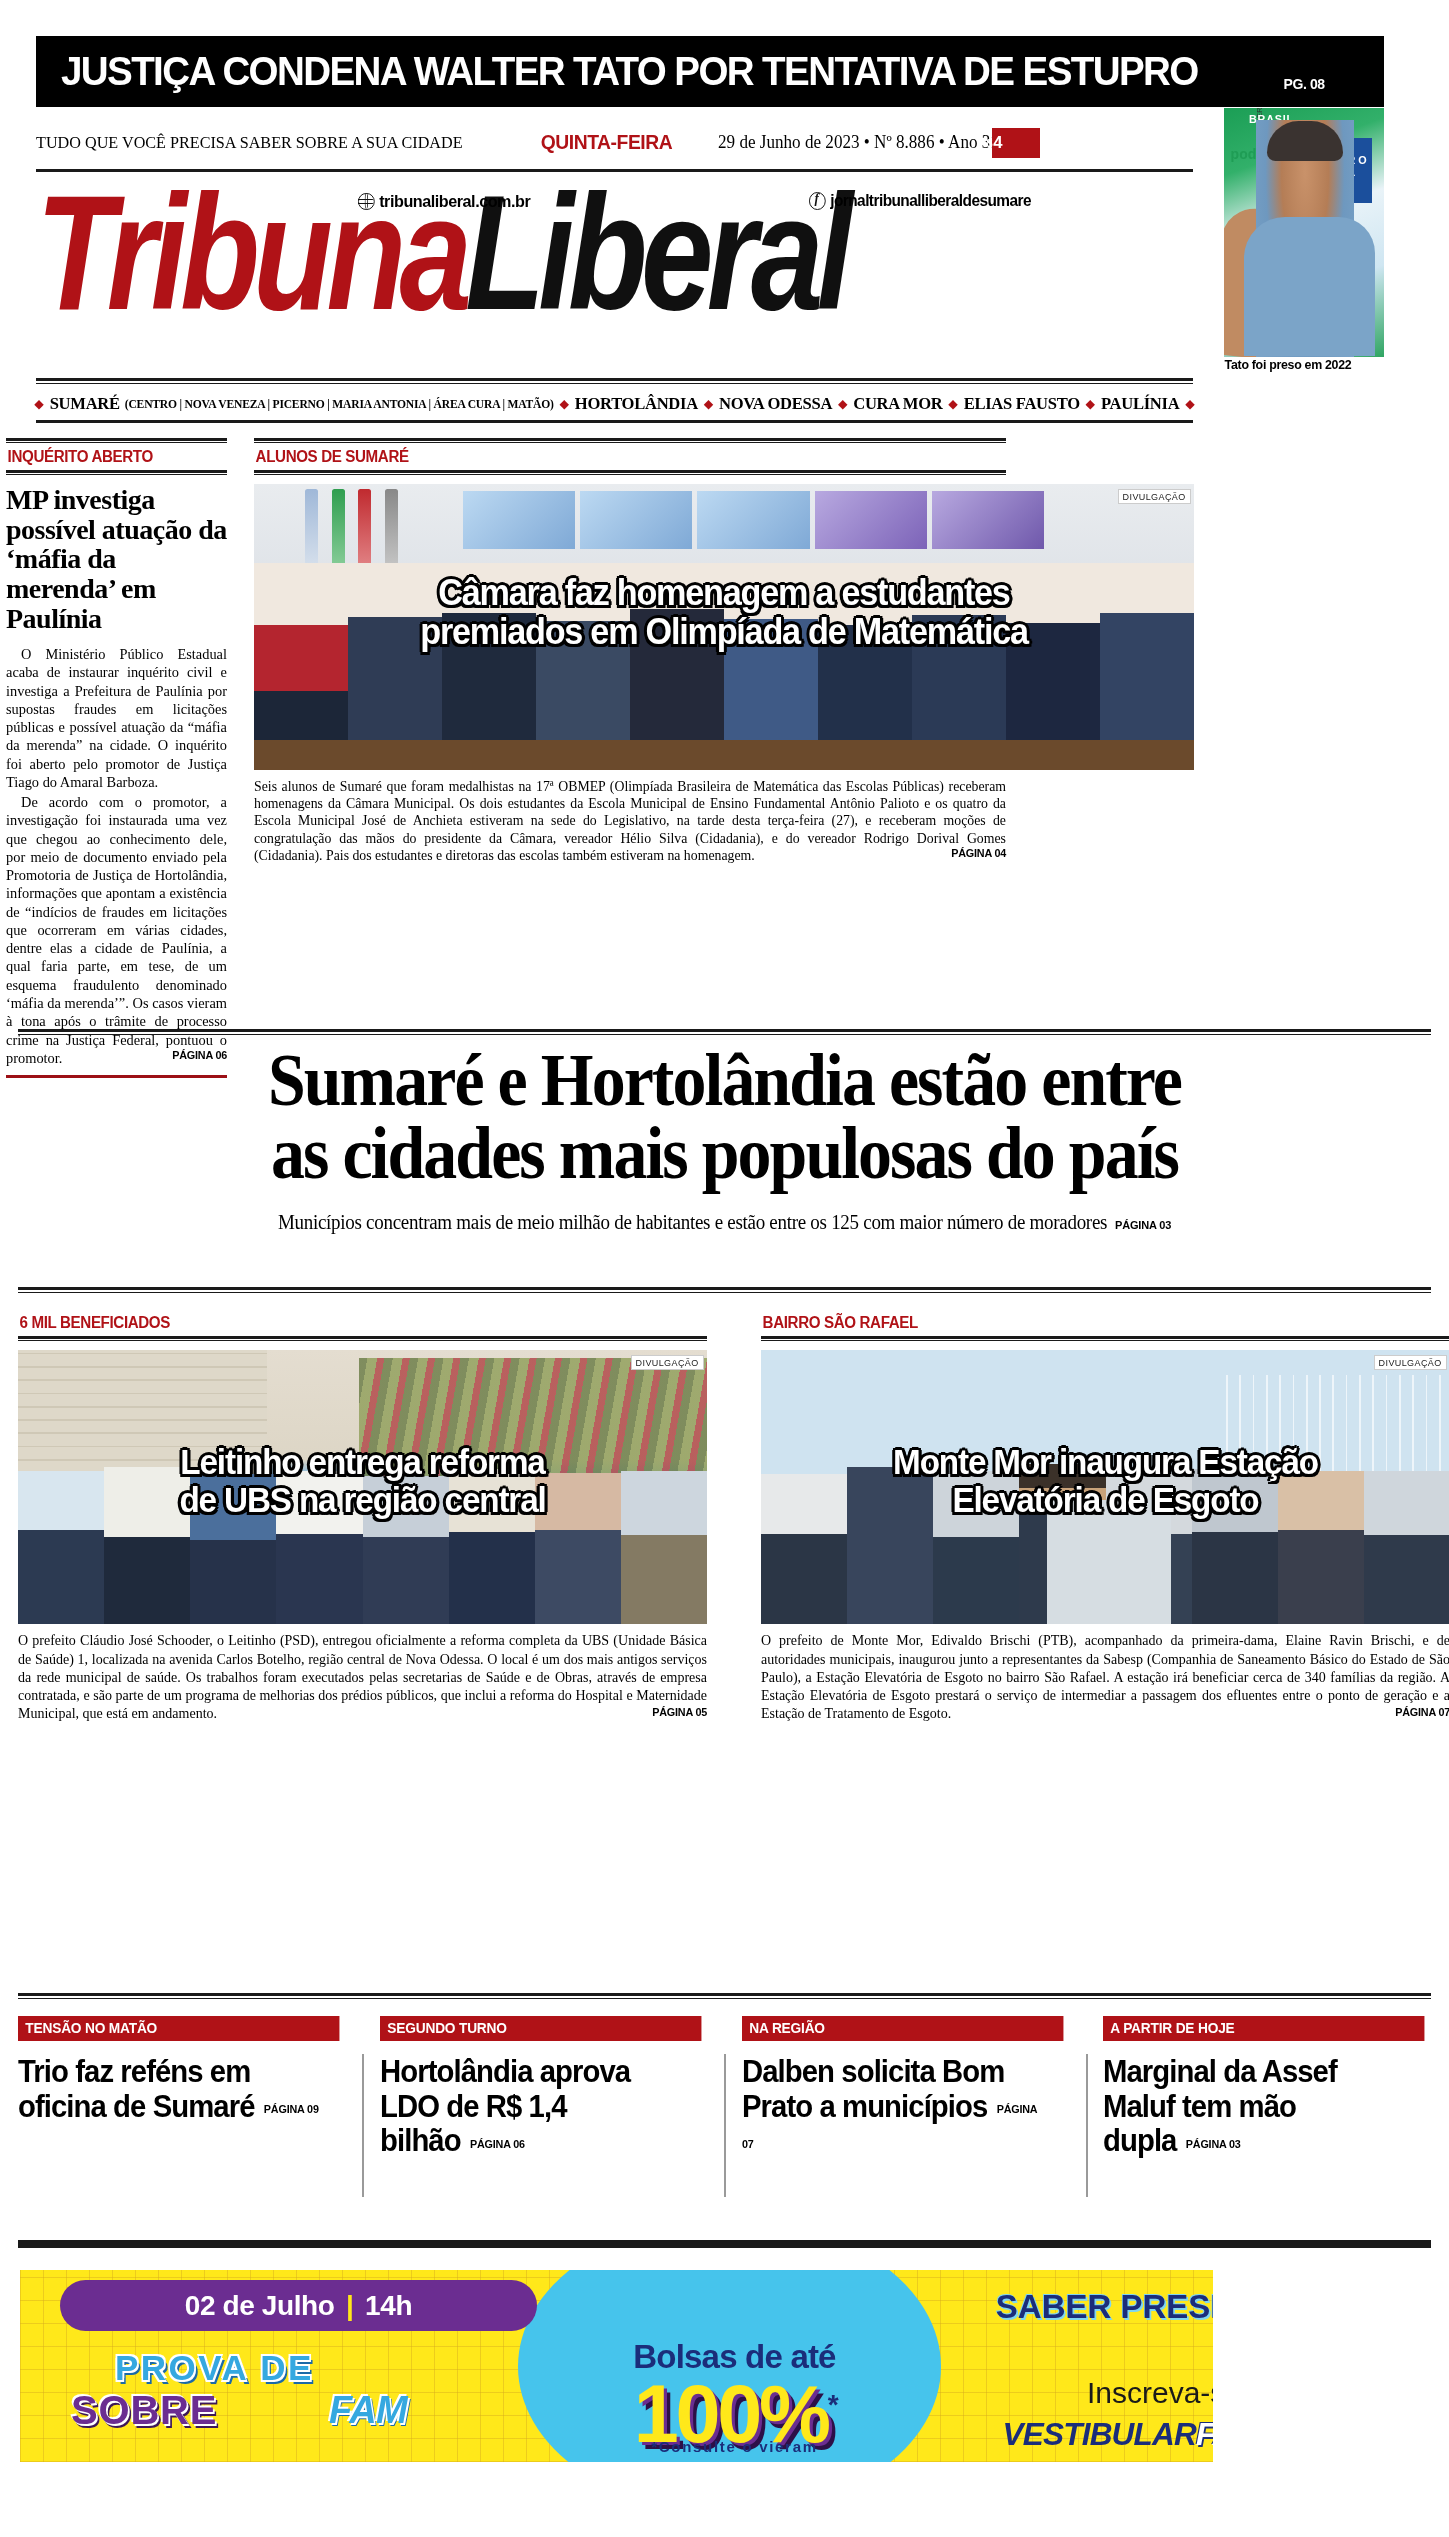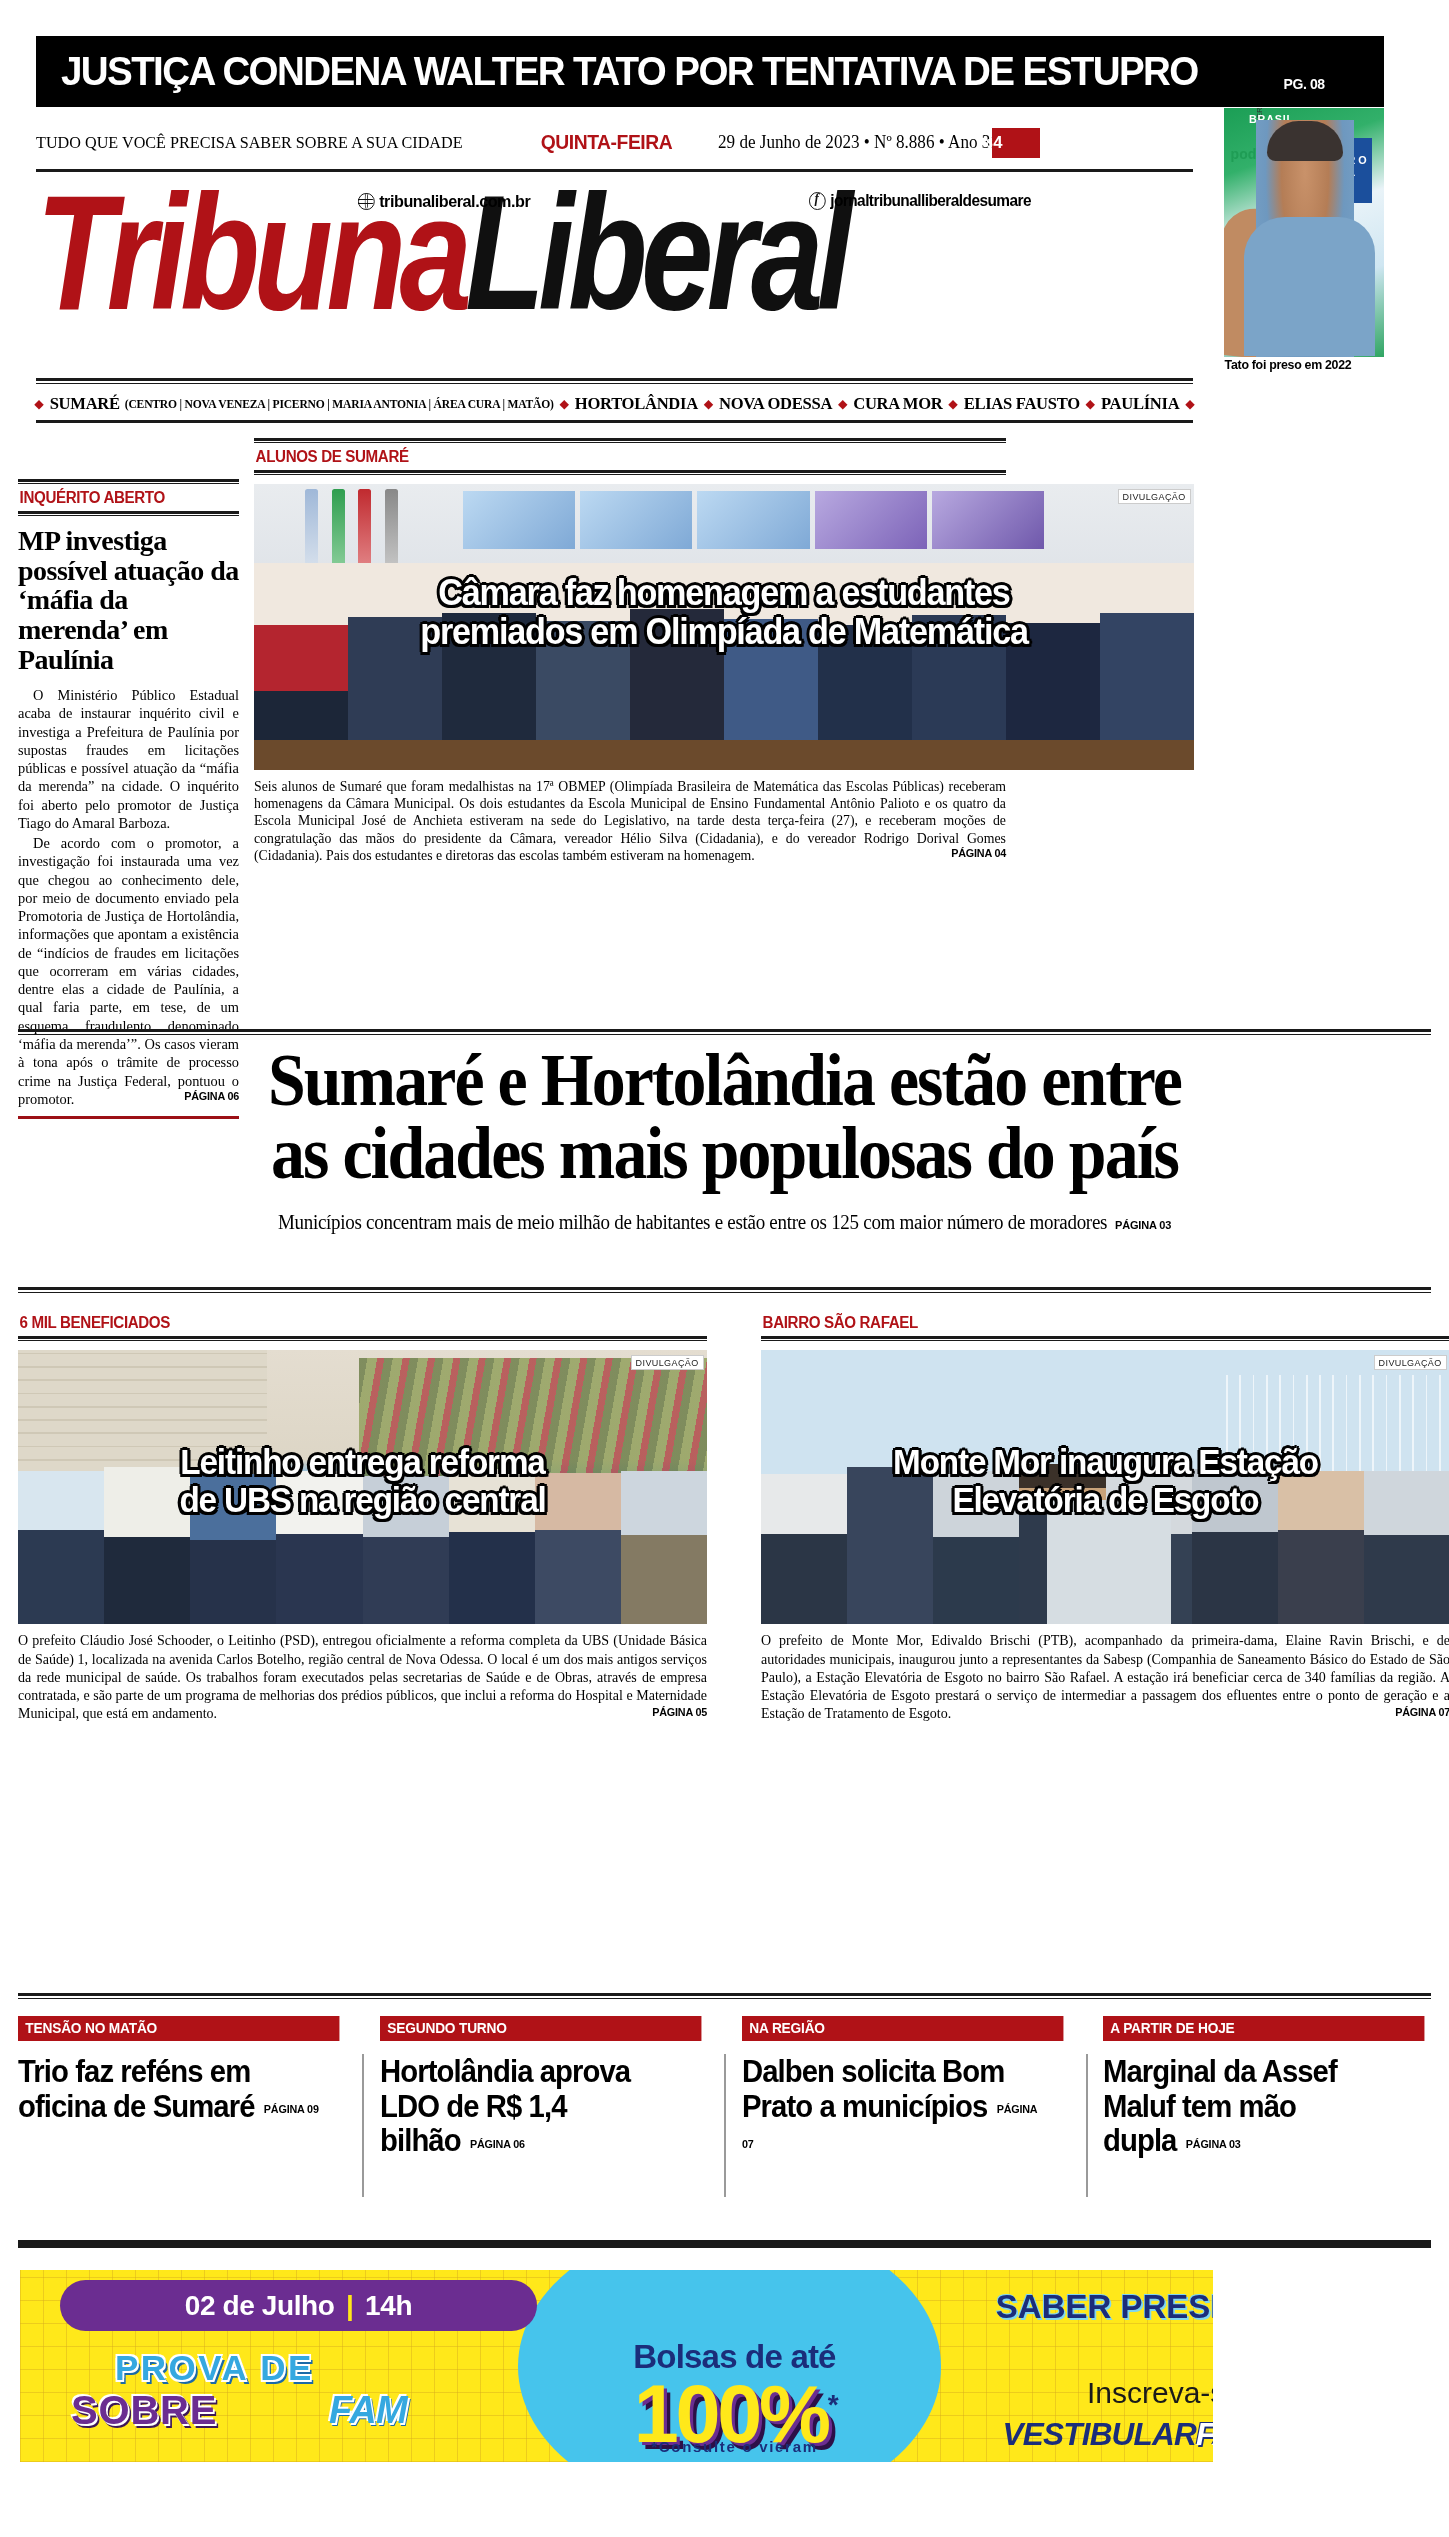--- a/index.html
+++ b/index.html
@@ -127,21 +127,21 @@
   .kicker-top2{height:0.8px;background:#1a1a1a;margin-top:1.7px;}
   .kicker-txt{
     font-family:"Liberation Sans",sans-serif;font-weight:bold;color:#b01217;
     font-size:15.8px;letter-spacing:-0.4px;padding:5px 0 4.1px 1.7px;transform:scaleX(0.96);
     transform-origin:left center;
   }
   .kicker-bot{height:2.5px;background:#1a1a1a;}
   .kicker-bot2{height:0.8px;background:#1a1a1a;margin-top:1.7px;}
 
   
-  .leftcol{position:absolute;left:18px;top:438px;width:221px;margin-top:41px;}
+  .leftcol{position:absolute;left:6px;top:438px;width:221px;}
   .lc-head{
     font-family:"Liberation Serif",serif;font-weight:bold;font-size:28px;line-height:1.06;
     margin-top:10px;letter-spacing:-0.5px;
   }
   .lc-body{
     font-family:"Liberation Serif",serif;font-size:14.4px;line-height:1.27;text-align:justify;
     margin-top:11.6px;
   }
   .lc-body p{margin:0;text-indent:15px;}
   .pg-inline{font-family:"Liberation Sans",sans-serif;font-weight:bold;font-size:10.8px;letter-spacing:-0.2px;float:right;}

